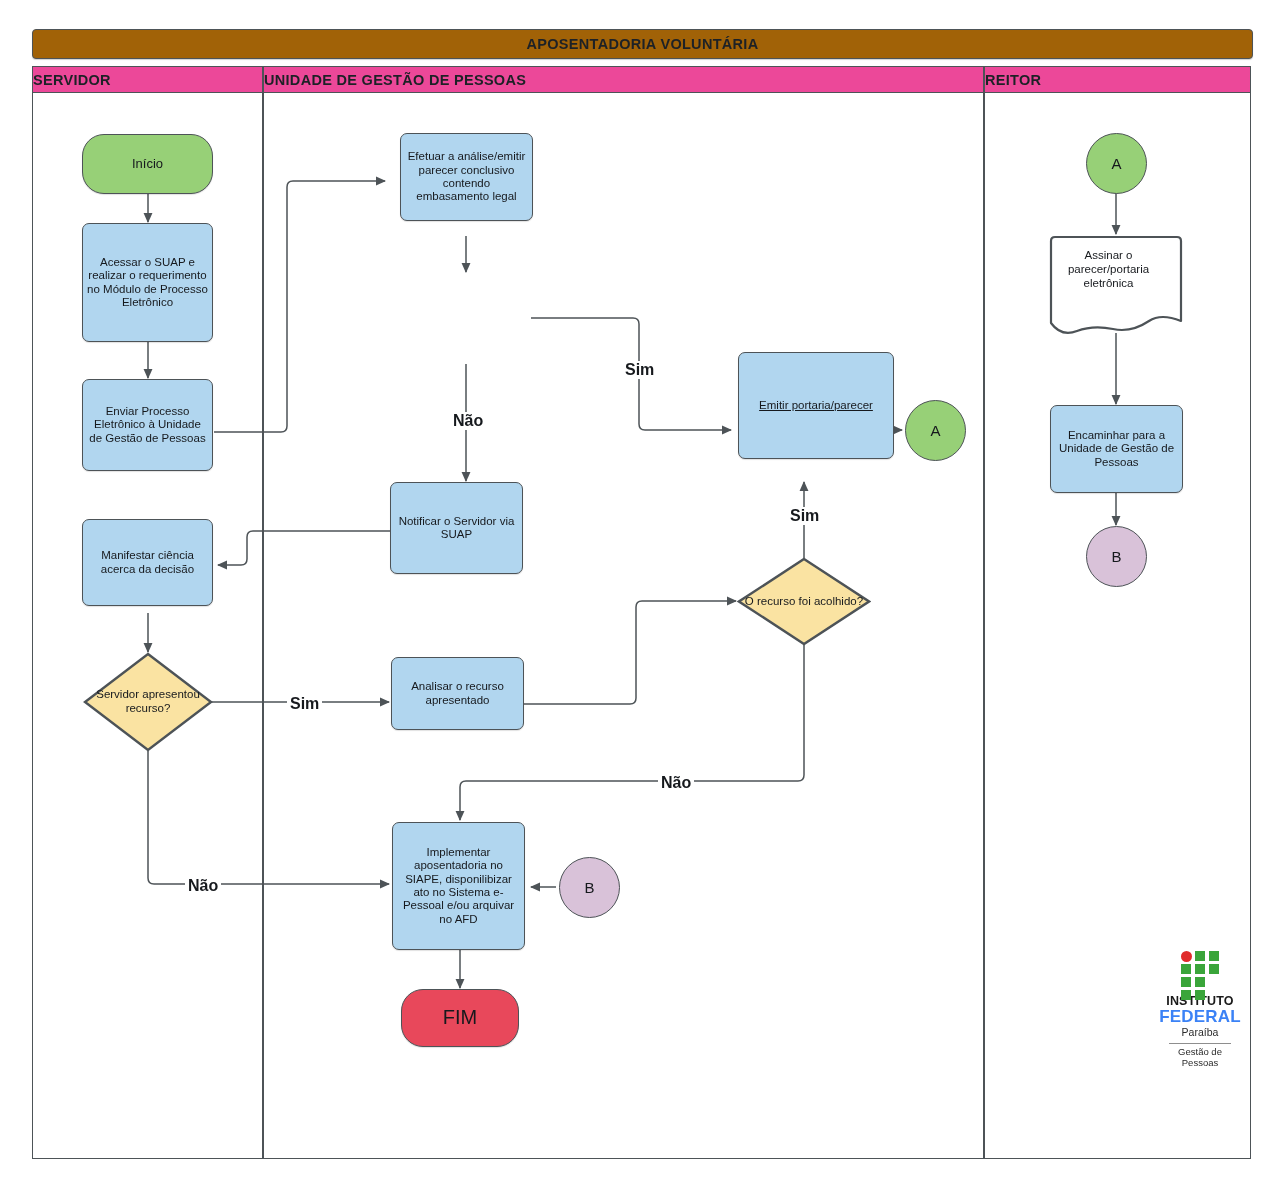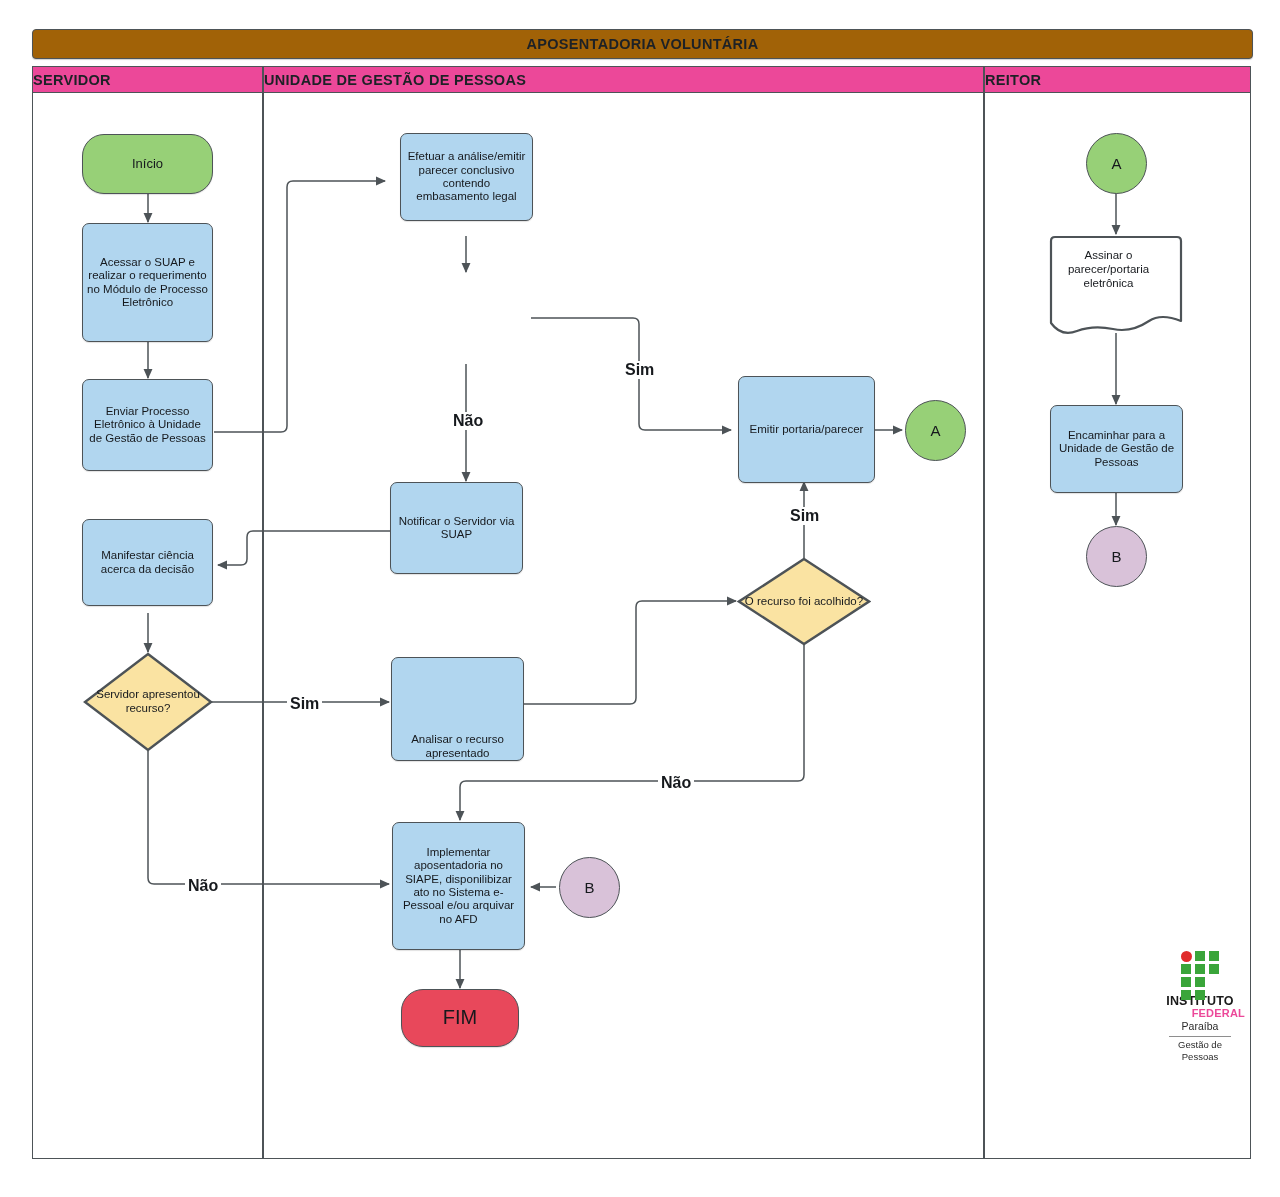--- a/index.html
+++ b/index.html
@@ -60,21 +60,21 @@
   .edge{fill:none;stroke:#4d5357;stroke-width:1.5px;}
   .elabel{position:absolute;z-index:6;font-size:16px;font-weight:bold;color:#16191d;
      background:#ffffff;padding:0 3px;white-space:nowrap;}
 
   
   .logo{position:absolute;z-index:6;text-align:center;}
   .logo .grid{position:relative;width:40px;height:42px;margin:0 auto;}
   .logo .sq{position:absolute;width:10px;height:10px;background:#3aa53a;}
   .logo .dot{position:absolute;width:11px;height:11px;background:#e02b2b;border-radius:50%;}
   .logo .l1{font-size:12.5px;font-weight:bold;color:#1a1a1a;letter-spacing:.2px;line-height:1.05;margin-top:3px;}
-  .logo .l2{font-size:11px;font-weight:bold;color:#ec4899;letter-spacing:.2px;line-height:1.05;text-align:right;}
+  .logo .l2{font-size:17px;font-weight:bold;color:#3b82f6;letter-spacing:.2px;line-height:1.05;}
   .logo .l3{font-size:10.5px;color:#2b2b2b;line-height:1.3;}
   .logo .rule{width:62px;height:1px;background:#8e8e8e;margin:3px auto 2px;}
   .logo .l4{font-size:9.5px;color:#2b2b2b;line-height:1.25;}
 </style>
 </head>
 <body>
 
 <div id="page">
 
   <div class="lane-body" style="left:32px;top:66px;width:231px;height:1093px;"></div>
@@ -166,32 +166,32 @@
 
   <div class="node proc" style="left:400px;top:133px;width:133px;height:88px;">
     <span class="lbl">Efetuar a análise/emitir parecer conclusivo contendo embasamento legal</span>
   </div>
 
 
   <div class="node proc" style="left:390px;top:482px;width:133px;height:92px;">
     <span class="lbl">Notificar o Servidor via SUAP</span>
   </div>
 
-  <div class="node proc" style="left:391px;top:657px;width:133px;height:104px;align-items:flex-end;">
+  <div class="node proc" style="left:391px;top:657px;width:133px;height:73px;">
     <span class="lbl">Analisar o recurso apresentado</span>
   </div>
 
   <div class="dec" style="left:737px;top:557px;width:134px;height:89px;">
     <svg class="diamond" viewBox="0 0 134 89">
       <polygon points="67,2 132,44.5 67,87 2,44.5" fill="#fae3a2" stroke="#4d5357" stroke-width="2.4"></polygon>
     </svg>
     <div class="dtext">O recurso foi acolhido?</div>
   </div>
 
-  <div class="node proc" style="left:738px;top:376px;width:137px;height:107px;">
+  <div class="node proc" style="left:738px;top:352px;width:156px;height:107px;text-decoration:underline;">
     <span class="lbl">Emitir portaria/parecer</span>
   </div>
 
   <div class="node conn-green" style="left:905px;top:400px;width:61px;height:61px;">
     <span class="lbl">A</span>
   </div>
 
   <div class="node proc" style="left:392px;top:822px;width:133px;height:128px;">
     <span class="lbl">Implementar aposentadoria no SIAPE, disponilibizar ato no Sistema e-Pessoal e/ou arquivar no AFD</span>
   </div>

